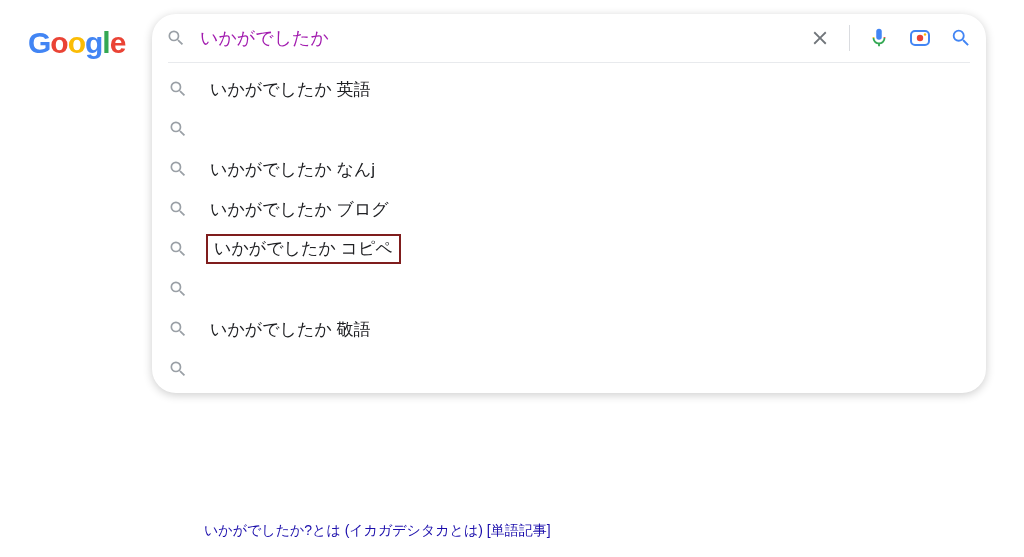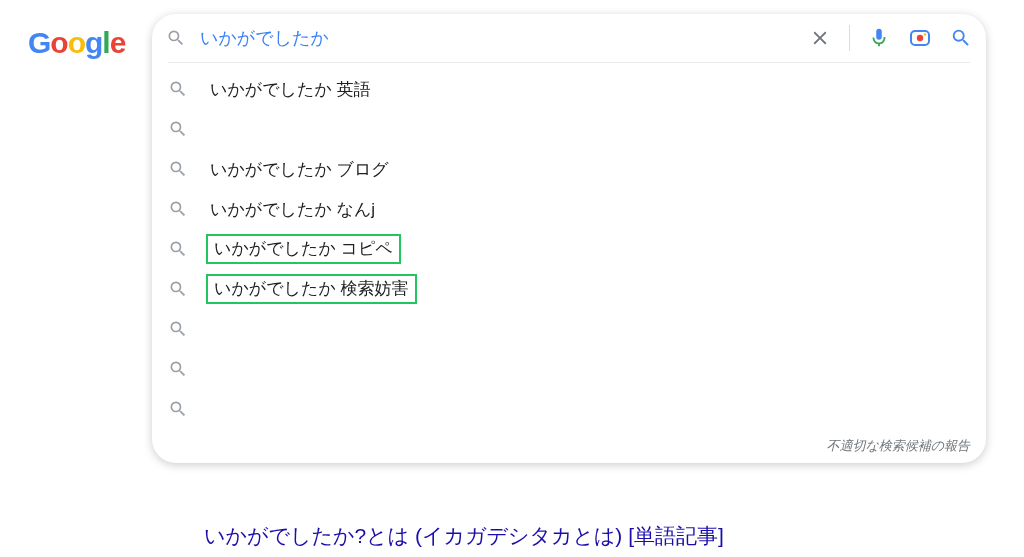--- a/index.html
+++ b/index.html
@@ -25,56 +25,56 @@
     align-items: center;
     height: 48px;
     padding: 0 14px;
   }
   .search-bar .left-search-icon { color: #9aa0a6; margin-right: 14px; display:flex; align-items:center; }
   .search-bar input {
     flex: 1;
     border: none;
     outline: none;
     font-size: 18px;
-    color: #3b82f6;
+    color: #a21caf;
     background: transparent;
   }
   .search-bar .right-icons { display: flex; align-items: center; gap: 18px; margin-left: 10px; }
   .clear-btn { color: #70757a; cursor: pointer; display:flex; }
   .vdiv { width: 1px; height: 26px; background: #dadce0; }
   .mic-btn, .lens-btn, .go-btn { cursor: pointer; display:flex; }
   .go-btn { color: #4285f4; }
 
   .sugg-sep { height: 1px; background: #e8eaed; margin: 0 16px; }
 
   .suggestions { padding: 6px 0 4px 0; }
   .sugg-row {
     display: flex;
     align-items: center;
     height: 40px;
     padding: 0 16px;
     cursor: pointer;
   }
   .sugg-icon { color: #9aa0a6; margin-right: 18px; display:flex; align-items:center; flex-shrink:0; }
   .sugg-text { font-size: 17px; color: #202124; padding: 0 4px; }
-  .sugg-text.hl { border: 2px solid #22c55e; padding: 0 6px; line-height: 26px; }
+  .sugg-text.hl { border: 2px solid #7f1d1d; padding: 0 6px; line-height: 26px; }
 
   .report-link {
     text-align: right;
     padding: 4px 16px 8px 0;
     font-size: 13px;
     color: #70757a;
     font-style: italic;
   }
 
   .result-snippet {
     position: absolute;
     left: 204px;
     top: 522px;
-    font-size: 21px;
+    font-size: 14px;
     color: #1a0dab;
   }
 
   .bg-divider {
     position: absolute;
     left: 0; right: 0; top: 146px;
     height: 1px;
     background: #ebebeb;
     z-index: -1;
   }
@@ -143,66 +143,58 @@
               <path fill="currentColor" d="M15.5 14h-.79l-.28-.27A6.471 6.471 0 0 0 16 9.5 6.5 6.5 0 1 0 9.5 16a6.47 6.47 0 0 0 4.23-1.57l.27.28v.79l5 4.99L20.49 19l-4.99-5zm-6 0C7.01 14 5 11.99 5 9.5S7.01 5 9.5 5 14 7.01 14 9.5 11.99 14 9.5 14z"></path>
             </svg>
           </span>
         </div>
         <div class="sugg-row">
           <span class="sugg-icon">
             <svg width="20" height="20" viewBox="0 0 24 24">
               <path fill="currentColor" d="M15.5 14h-.79l-.28-.27A6.471 6.471 0 0 0 16 9.5 6.5 6.5 0 1 0 9.5 16a6.47 6.47 0 0 0 4.23-1.57l.27.28v.79l5 4.99L20.49 19l-4.99-5zm-6 0C7.01 14 5 11.99 5 9.5S7.01 5 9.5 5 14 7.01 14 9.5 11.99 14 9.5 14z"></path>
             </svg>
           </span>
+          <span class="sugg-text">いかがでしたか なんj</span>
+        </div>
+        <div class="sugg-row">
+          <span class="sugg-icon">
+            <svg width="20" height="20" viewBox="0 0 24 24">
+              <path fill="currentColor" d="M15.5 14h-.79l-.28-.27A6.471 6.471 0 0 0 16 9.5 6.5 6.5 0 1 0 9.5 16a6.47 6.47 0 0 0 4.23-1.57l.27.28v.79l5 4.99L20.49 19l-4.99-5zm-6 0C7.01 14 5 11.99 5 9.5S7.01 5 9.5 5 14 7.01 14 9.5 11.99 14 9.5 14z"></path>
+            </svg>
+          </span>
           <span class="sugg-text">いかがでしたか ブログ</span>
         </div>
         <div class="sugg-row">
           <span class="sugg-icon">
             <svg width="20" height="20" viewBox="0 0 24 24">
               <path fill="currentColor" d="M15.5 14h-.79l-.28-.27A6.471 6.471 0 0 0 16 9.5 6.5 6.5 0 1 0 9.5 16a6.47 6.47 0 0 0 4.23-1.57l.27.28v.79l5 4.99L20.49 19l-4.99-5zm-6 0C7.01 14 5 11.99 5 9.5S7.01 5 9.5 5 14 7.01 14 9.5 11.99 14 9.5 14z"></path>
             </svg>
           </span>
-          <span class="sugg-text">いかがでしたか なんj</span>
-        </div>
-        <div class="sugg-row">
-          <span class="sugg-icon">
-            <svg width="20" height="20" viewBox="0 0 24 24">
-              <path fill="currentColor" d="M15.5 14h-.79l-.28-.27A6.471 6.471 0 0 0 16 9.5 6.5 6.5 0 1 0 9.5 16a6.47 6.47 0 0 0 4.23-1.57l.27.28v.79l5 4.99L20.49 19l-4.99-5zm-6 0C7.01 14 5 11.99 5 9.5S7.01 5 9.5 5 14 7.01 14 9.5 11.99 14 9.5 14z"></path>
-            </svg>
-          </span>
           <span class="sugg-text hl">いかがでしたか コピペ</span>
         </div>
         <div class="sugg-row">
           <span class="sugg-icon">
             <svg width="20" height="20" viewBox="0 0 24 24">
               <path fill="currentColor" d="M15.5 14h-.79l-.28-.27A6.471 6.471 0 0 0 16 9.5 6.5 6.5 0 1 0 9.5 16a6.47 6.47 0 0 0 4.23-1.57l.27.28v.79l5 4.99L20.49 19l-4.99-5zm-6 0C7.01 14 5 11.99 5 9.5S7.01 5 9.5 5 14 7.01 14 9.5 11.99 14 9.5 14z"></path>
             </svg>
           </span>
-          <span class="sugg-text hl">いかがでしたか 検索妨害</span>
-        </div>
-        <div class="sugg-row">
-          <span class="sugg-icon">
-            <svg width="20" height="20" viewBox="0 0 24 24">
-              <path fill="currentColor" d="M15.5 14h-.79l-.28-.27A6.471 6.471 0 0 0 16 9.5 6.5 6.5 0 1 0 9.5 16a6.47 6.47 0 0 0 4.23-1.57l.27.28v.79l5 4.99L20.49 19l-4.99-5zm-6 0C7.01 14 5 11.99 5 9.5S7.01 5 9.5 5 14 7.01 14 9.5 11.99 14 9.5 14z"></path>
-            </svg>
-          </span>
-        </div>
-        <div class="sugg-row">
-          <span class="sugg-icon">
-            <svg width="20" height="20" viewBox="0 0 24 24">
-              <path fill="currentColor" d="M15.5 14h-.79l-.28-.27A6.471 6.471 0 0 0 16 9.5 6.5 6.5 0 1 0 9.5 16a6.47 6.47 0 0 0 4.23-1.57l.27.28v.79l5 4.99L20.49 19l-4.99-5zm-6 0C7.01 14 5 11.99 5 9.5S7.01 5 9.5 5 14 7.01 14 9.5 11.99 14 9.5 14z"></path>
-            </svg>
-          </span>
+        </div>
+        <div class="sugg-row">
+          <span class="sugg-icon">
+            <svg width="20" height="20" viewBox="0 0 24 24">
+              <path fill="currentColor" d="M15.5 14h-.79l-.28-.27A6.471 6.471 0 0 0 16 9.5 6.5 6.5 0 1 0 9.5 16a6.47 6.47 0 0 0 4.23-1.57l.27.28v.79l5 4.99L20.49 19l-4.99-5zm-6 0C7.01 14 5 11.99 5 9.5S7.01 5 9.5 5 14 7.01 14 9.5 11.99 14 9.5 14z"></path>
+            </svg>
+          </span>
+          <span class="sugg-text">いかがでしたか 敬語</span>
         </div>
         <div class="sugg-row">
           <span class="sugg-icon">
             <svg width="20" height="20" viewBox="0 0 24 24">
               <path fill="currentColor" d="M15.5 14h-.79l-.28-.27A6.471 6.471 0 0 0 16 9.5 6.5 6.5 0 1 0 9.5 16a6.47 6.47 0 0 0 4.23-1.57l.27.28v.79l5 4.99L20.49 19l-4.99-5zm-6 0C7.01 14 5 11.99 5 9.5S7.01 5 9.5 5 14 7.01 14 9.5 11.99 14 9.5 14z"></path>
             </svg>
           </span>
         </div>
       </div>
 
-    <div class="report-link">不適切な検索候補の報告</div>
   </div>
 
   <a class="result-snippet">いかがでしたか?とは (イカガデシタカとは) [単語記事]</a>
 </div>
 
 </body></html>

